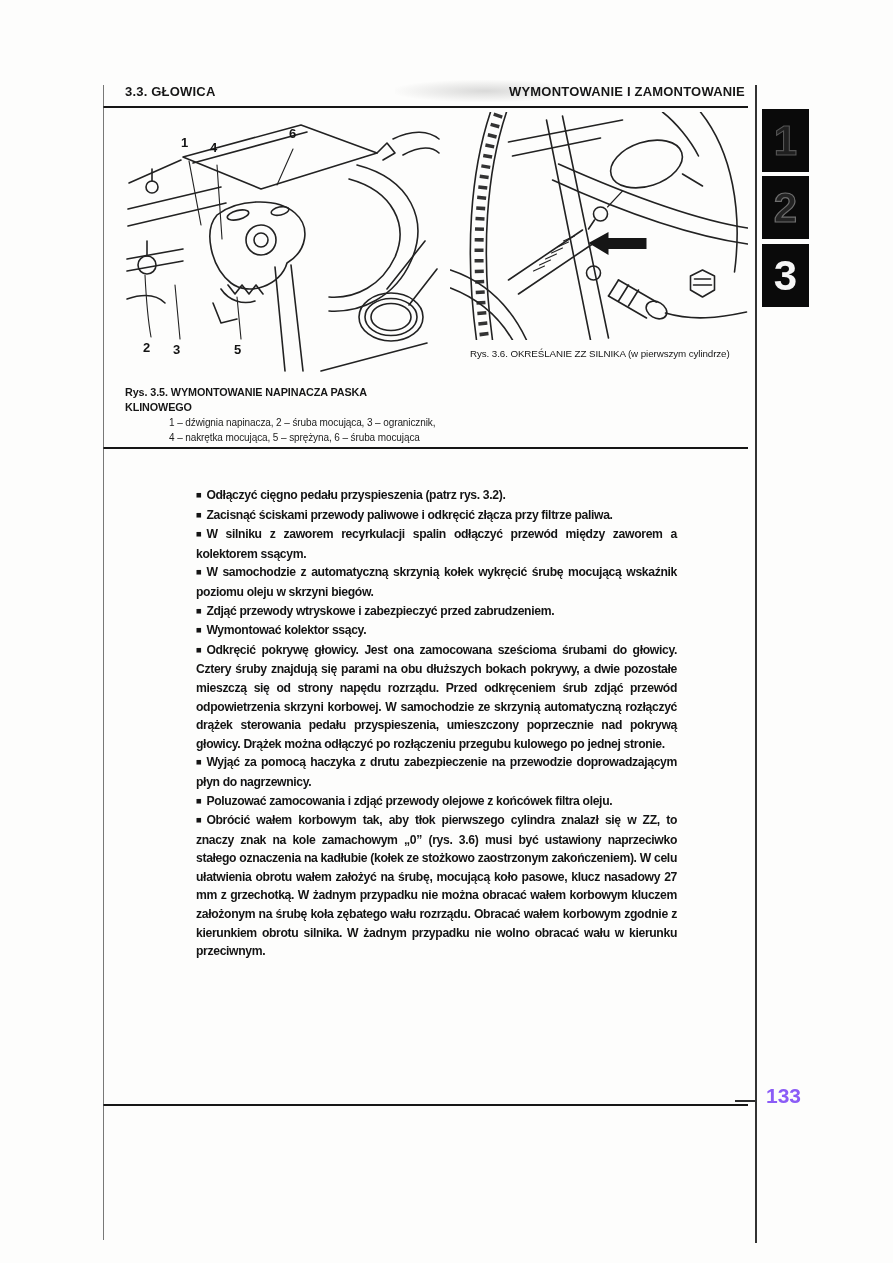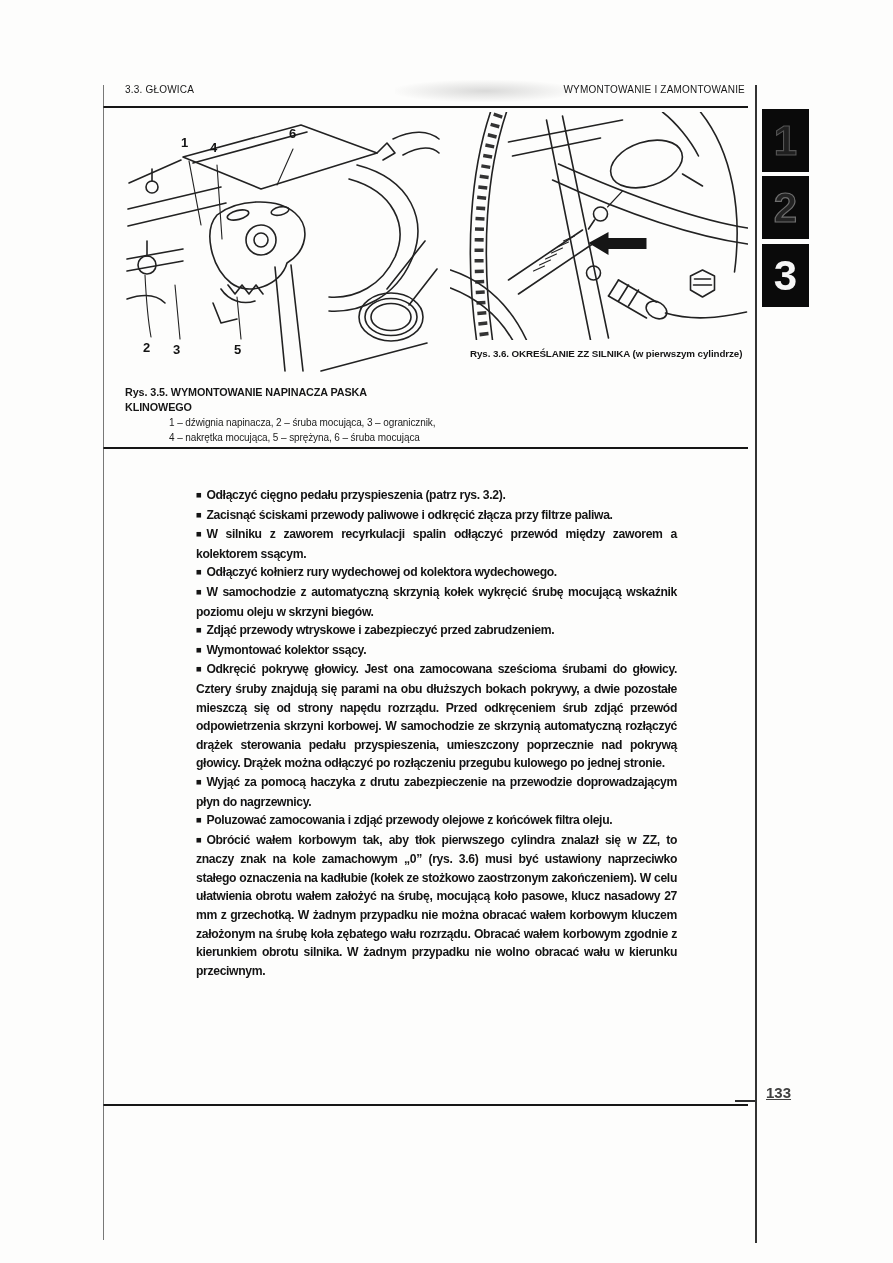--- a/index.html
+++ b/index.html
@@ -2,21 +2,21 @@
 <html lang="pl"><head>
 <meta charset="utf-8">
 <style>
   * { margin:0; padding:0; box-sizing:border-box; }
   html,body { width:893px; height:1263px; background:#fdfdfc; }
   body { font-family:"Liberation Sans","DejaVu Sans",sans-serif; color:#151515; position:relative; overflow:hidden; }
 
   .abs { position:absolute; }
 
   
-  .hdr { font-size:10px; font-weight:400; letter-spacing:.2px; color:#171717; }
+  .hdr { font-size:13px; font-weight:700; letter-spacing:.2px; color:#171717; }
   #hdr-left  { left:125px; top:84px; }
   #hdr-right { right:148px; top:84px; }
   .smudge { left:395px; top:80px; width:180px; height:22px;
             background:radial-gradient(ellipse at center, rgba(90,90,90,.22), rgba(120,120,120,.05) 60%, transparent 75%); }
 
   
   .hrule { background:#161616; height:2.4px; }
   #rule-top    { left:103px; top:106px;  width:645px; }
   #rule-mid    { left:103px; top:447px;  width:645px; }
   #rule-bottom { left:103px; top:1104px; width:645px; }
@@ -30,38 +30,38 @@
   #fig36 { left:450px; top:112px; width:298px; height:228px; }
   .fig svg { display:block; width:100%; height:100%; }
   .callout { position:absolute; font-size:13px; font-weight:700; color:#141414; line-height:1; }
 
   
   .cap-title { font-size:10.8px; font-weight:700; line-height:14.5px; letter-spacing:-.1px; color:#161616; }
   #cap35-title { left:125px; top:385px; width:270px; }
   #cap35-l1 { left:125px; top:417px; width:360px; }
   #cap35-l2 { left:125px; top:432px; width:360px; }
   .cap-list { font-size:10px; font-weight:400; letter-spacing:-.1px; color:#1c1c1c; white-space:nowrap;margin-left:44px; }
-  #cap36 { left:450px; top:348px; font-size:9.8px; font-weight:700; letter-spacing:-.1px; white-space:nowrap; color:#161616;padding-left:20px; }
+  #cap36 { left:450px; top:348px; font-size:9.8px; font-weight:400; letter-spacing:-.1px; white-space:nowrap; color:#161616;padding-left:20px; }
 
   
   #instructions { left:196px; top:486px; width:481px; }
   #instructions p { font-size:12.2px; font-weight:700; line-height:18.6px;
                     letter-spacing:-.35px; text-align:justify; color:#141414; }
   .blt { display:inline-block; font-size:9.5px; margin-right:5px; transform:translateY(-1px); }
 
   
   .tab { left:762px; width:47px; height:63px; background:#0a0a0a;
          display:flex; align-items:center; justify-content:center; }
   #tab1 { top:109px; } #tab2 { top:176px; } #tab3 { top:244px; }
   .tab span { font-size:42px; font-weight:700; line-height:1; }
   #tab1 span { color:#1f1f1f; -webkit-text-stroke:1.1px #555; }
   #tab2 span { color:#232323; -webkit-text-stroke:1.2px #6e6e6e; }
   #tab3 span { color:#f6f6f6; }
 
-  #page-number { left:766px; top:1084px; font-size:15px; font-weight:700; color:#404040;text-decoration:underline; }
+  #page-number { left:766px; top:1084px; font-size:21px; font-weight:700; color:#8b5cf6; }
 
   svg .ln { stroke:#222; stroke-width:1.6; fill:none; stroke-linecap:round; stroke-linejoin:round; }
   svg .thin { stroke:#222; stroke-width:1.1; fill:none; stroke-linecap:round; }
   svg .teeth { stroke:#1d1d1d; stroke-width:9; fill:none; stroke-dasharray:3.5 7; opacity:.9; }
 </style>
 </head>
 <body>
 
 <div class="abs smudge"></div>
 <div id="hdr-left" class="abs hdr">3.3. GŁOWICA</div>
@@ -198,21 +198,20 @@
 
 <div id="cap36" class="abs">Rys. 3.6. OKREŚLANIE ZZ SILNIKA (w pierwszym cylindrze)</div>
 <div id="cap35-title" class="abs cap-title">Rys. 3.5. WYMONTOWANIE NAPINACZA PASKA KLINOWEGO</div>
 <div id="cap35-l1" class="abs cap-list">1 –  dźwignia napinacza, 2 – śruba mocująca, 3 – ogranicznik,</div>
 <div id="cap35-l2" class="abs cap-list">4 –  nakrętka mocująca, 5 – sprężyna, 6 – śruba mocująca</div>
 
 <div id="instructions" class="abs">
   <p><span class="blt">■</span><span>Odłączyć cięgno pedału przyspieszenia (patrz rys. 3.2).</span></p>
   <p><span class="blt">■</span><span>Zacisnąć ściskami przewody paliwowe i odkręcić złącza przy filtrze paliwa.</span></p>
   <p><span class="blt">■</span><span>W silniku z zaworem recyrkulacji spalin odłączyć przewód między zaworem a kolektorem ssącym.</span></p>
-  <p><span class="blt">■</span><span>Odłączyć kołnierz rury wydechowej od kolektora wydechowego.</span></p>
   <p><span class="blt">■</span><span>W samochodzie z automatyczną skrzynią kołek wykręcić śrubę mocującą wskaźnik poziomu oleju w skrzyni biegów.</span></p>
   <p><span class="blt">■</span><span>Zdjąć przewody wtryskowe i zabezpieczyć przed zabrudzeniem.</span></p>
   <p><span class="blt">■</span><span>Wymontować kolektor ssący.</span></p>
   <p><span class="blt">■</span><span>Odkręcić pokrywę głowicy. Jest ona zamocowana sześcioma śrubami do głowicy. Cztery śruby znajdują się parami na obu dłuższych bokach pokrywy, a dwie pozostałe mieszczą się od strony napędu rozrządu. Przed odkręceniem śrub zdjąć przewód odpowietrzenia skrzyni korbowej. W samochodzie ze skrzynią automatyczną rozłączyć drążek sterowania pedału przyspieszenia, umieszczony poprzecznie nad pokrywą głowicy. Drążek można odłączyć po rozłączeniu przegubu kulowego po jednej stronie.</span></p>
   <p><span class="blt">■</span><span>Wyjąć za pomocą haczyka z drutu zabezpieczenie na przewodzie doprowadzającym płyn do nagrzewnicy.</span></p>
   <p><span class="blt">■</span><span>Poluzować zamocowania i zdjąć przewody olejowe z końcówek filtra oleju.</span></p>
   <p><span class="blt">■</span><span>Obrócić wałem korbowym tak, aby tłok pierwszego cylindra znalazł się w ZZ, to znaczy znak na kole zamachowym „0” (rys. 3.6) musi być ustawiony naprzeciwko stałego oznaczenia na kadłubie (kołek ze stożkowo zaostrzonym zakończeniem). W celu ułatwienia obrotu wałem założyć na śrubę, mocującą koło pasowe, klucz nasadowy 27 mm z grzechotką. W żadnym przypadku nie można obracać wałem korbowym kluczem założonym na śrubę koła zębatego wału rozrządu. Obracać wałem korbowym zgodnie z kierunkiem obrotu silnika. W żadnym przypadku nie wolno obracać wału w kierunku przeciwnym.</span></p>
 </div>
 
 <div id="tab1" class="abs tab">

